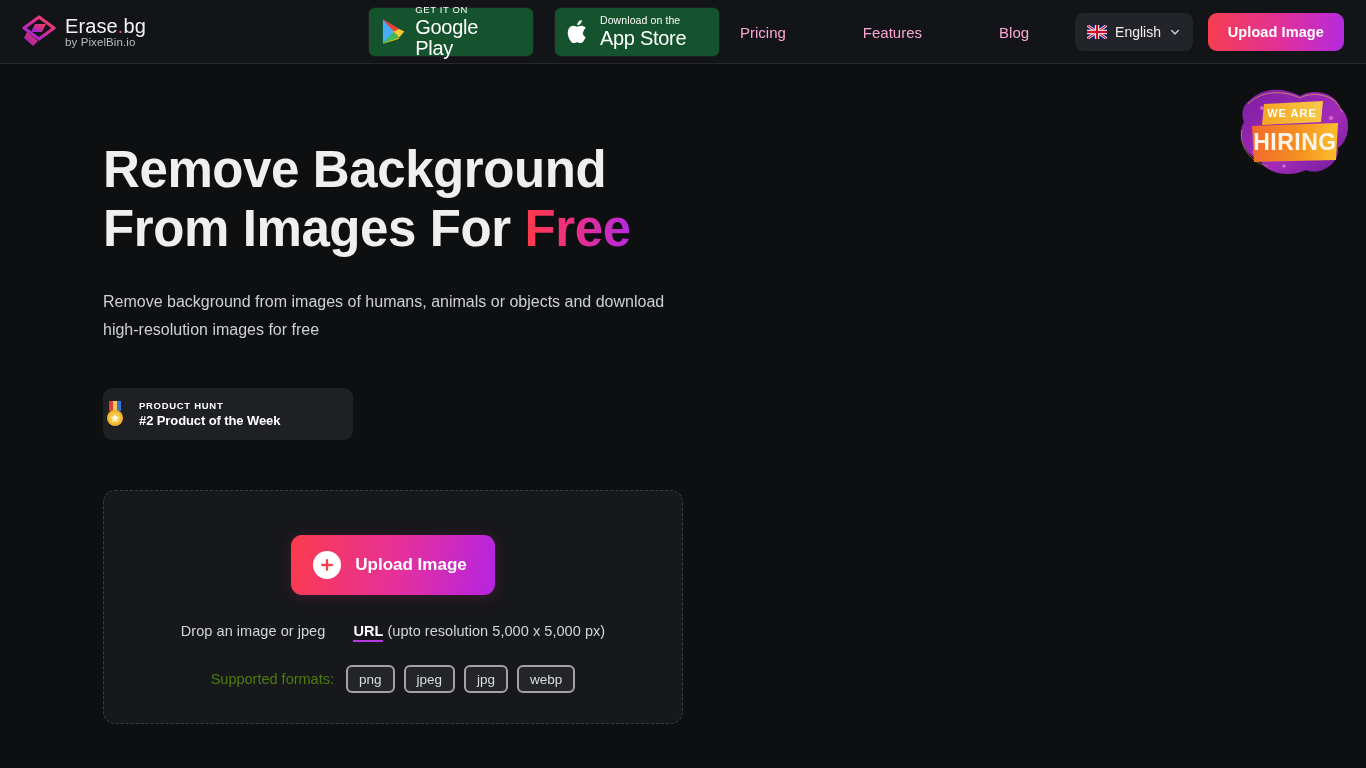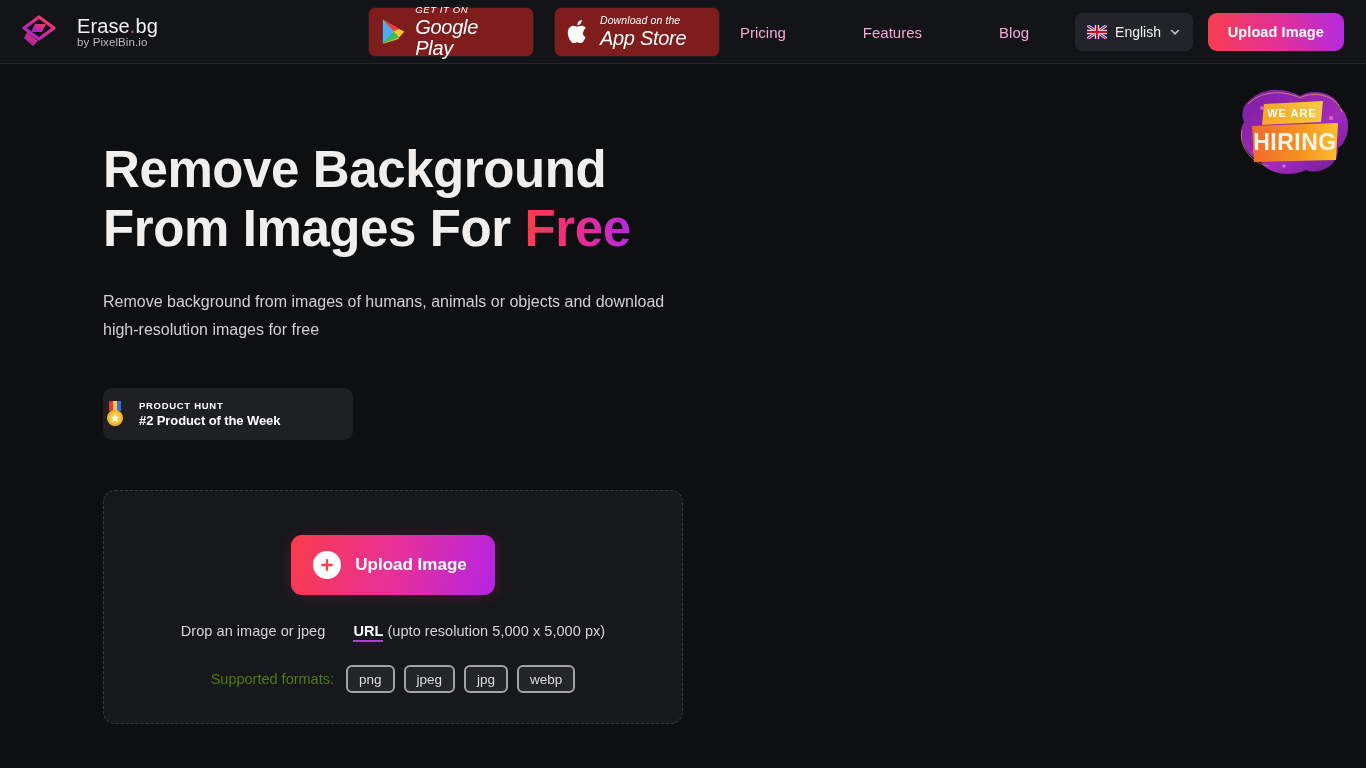--- a/index.html
+++ b/index.html
@@ -24,21 +24,21 @@
     background: #131417;
     border-bottom: 1px solid #26282d;
     display: flex;
     align-items: center;
     padding: 0 22px;
   }
 
   .brand {
     display: flex;
     align-items: center;
-    gap: 21px;
+    gap: 9px;
     cursor: pointer;
   }
 
   .brand-mark {
     width: 34px;
     height: 34px;
     flex: none;
     display: block;
   }
 
@@ -67,28 +67,27 @@
     top: 0;
     height: 64px;
     display: flex;
     align-items: center;
     gap: 0;
   }
 
   .store-badge {
     height: 50px;
     border-radius: 7px;
-    background: #7f1d1d;
+    background: #14532d;
     display: flex;
     align-items: center;
     gap: 9px;
     padding: 0 15px 0 12px;
     cursor: pointer;
     border: 1px solid #1e1e1e;
-    font-style: italic;
   }
   .store-badge.gplay { width: 166px; margin-right: 20px; }
   .store-badge.appstore { width: 166px; }
 
   .store-lines { display: flex; flex-direction: column; line-height: 1; }
   .store-top {
     font-size: 9.5px;
     color: #fff;
     letter-spacing: .6px;
     text-transform: uppercase;

